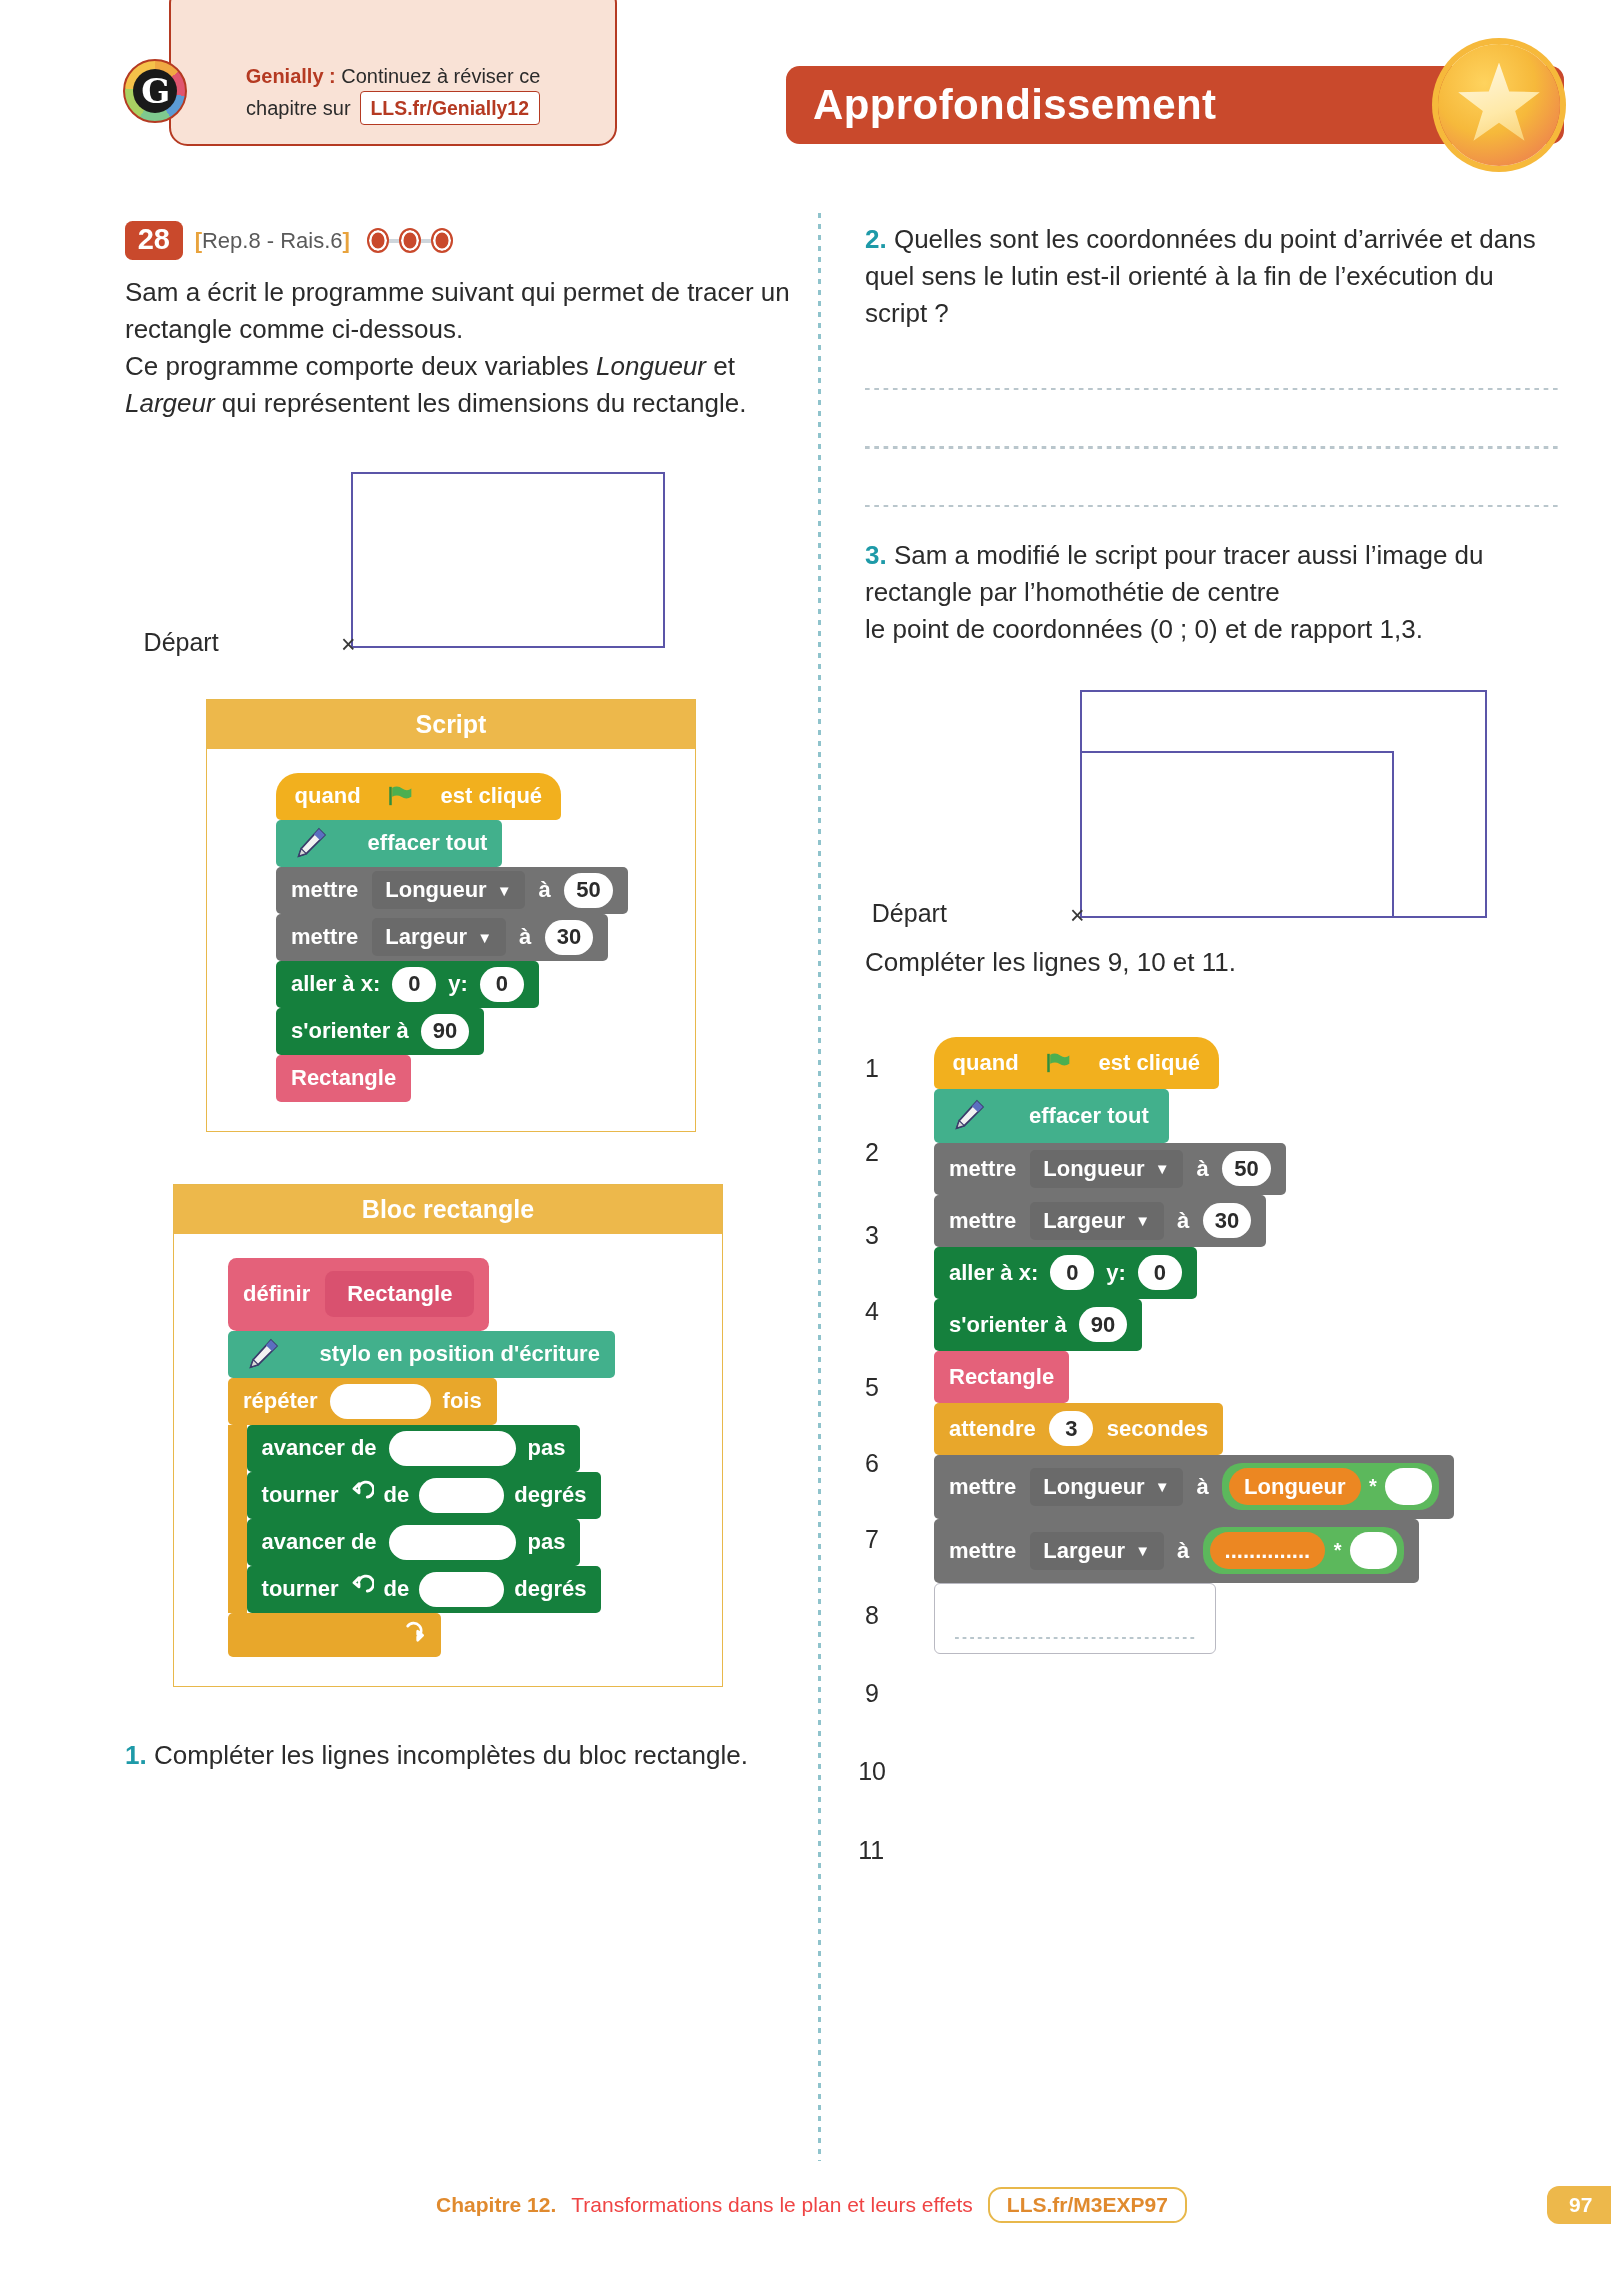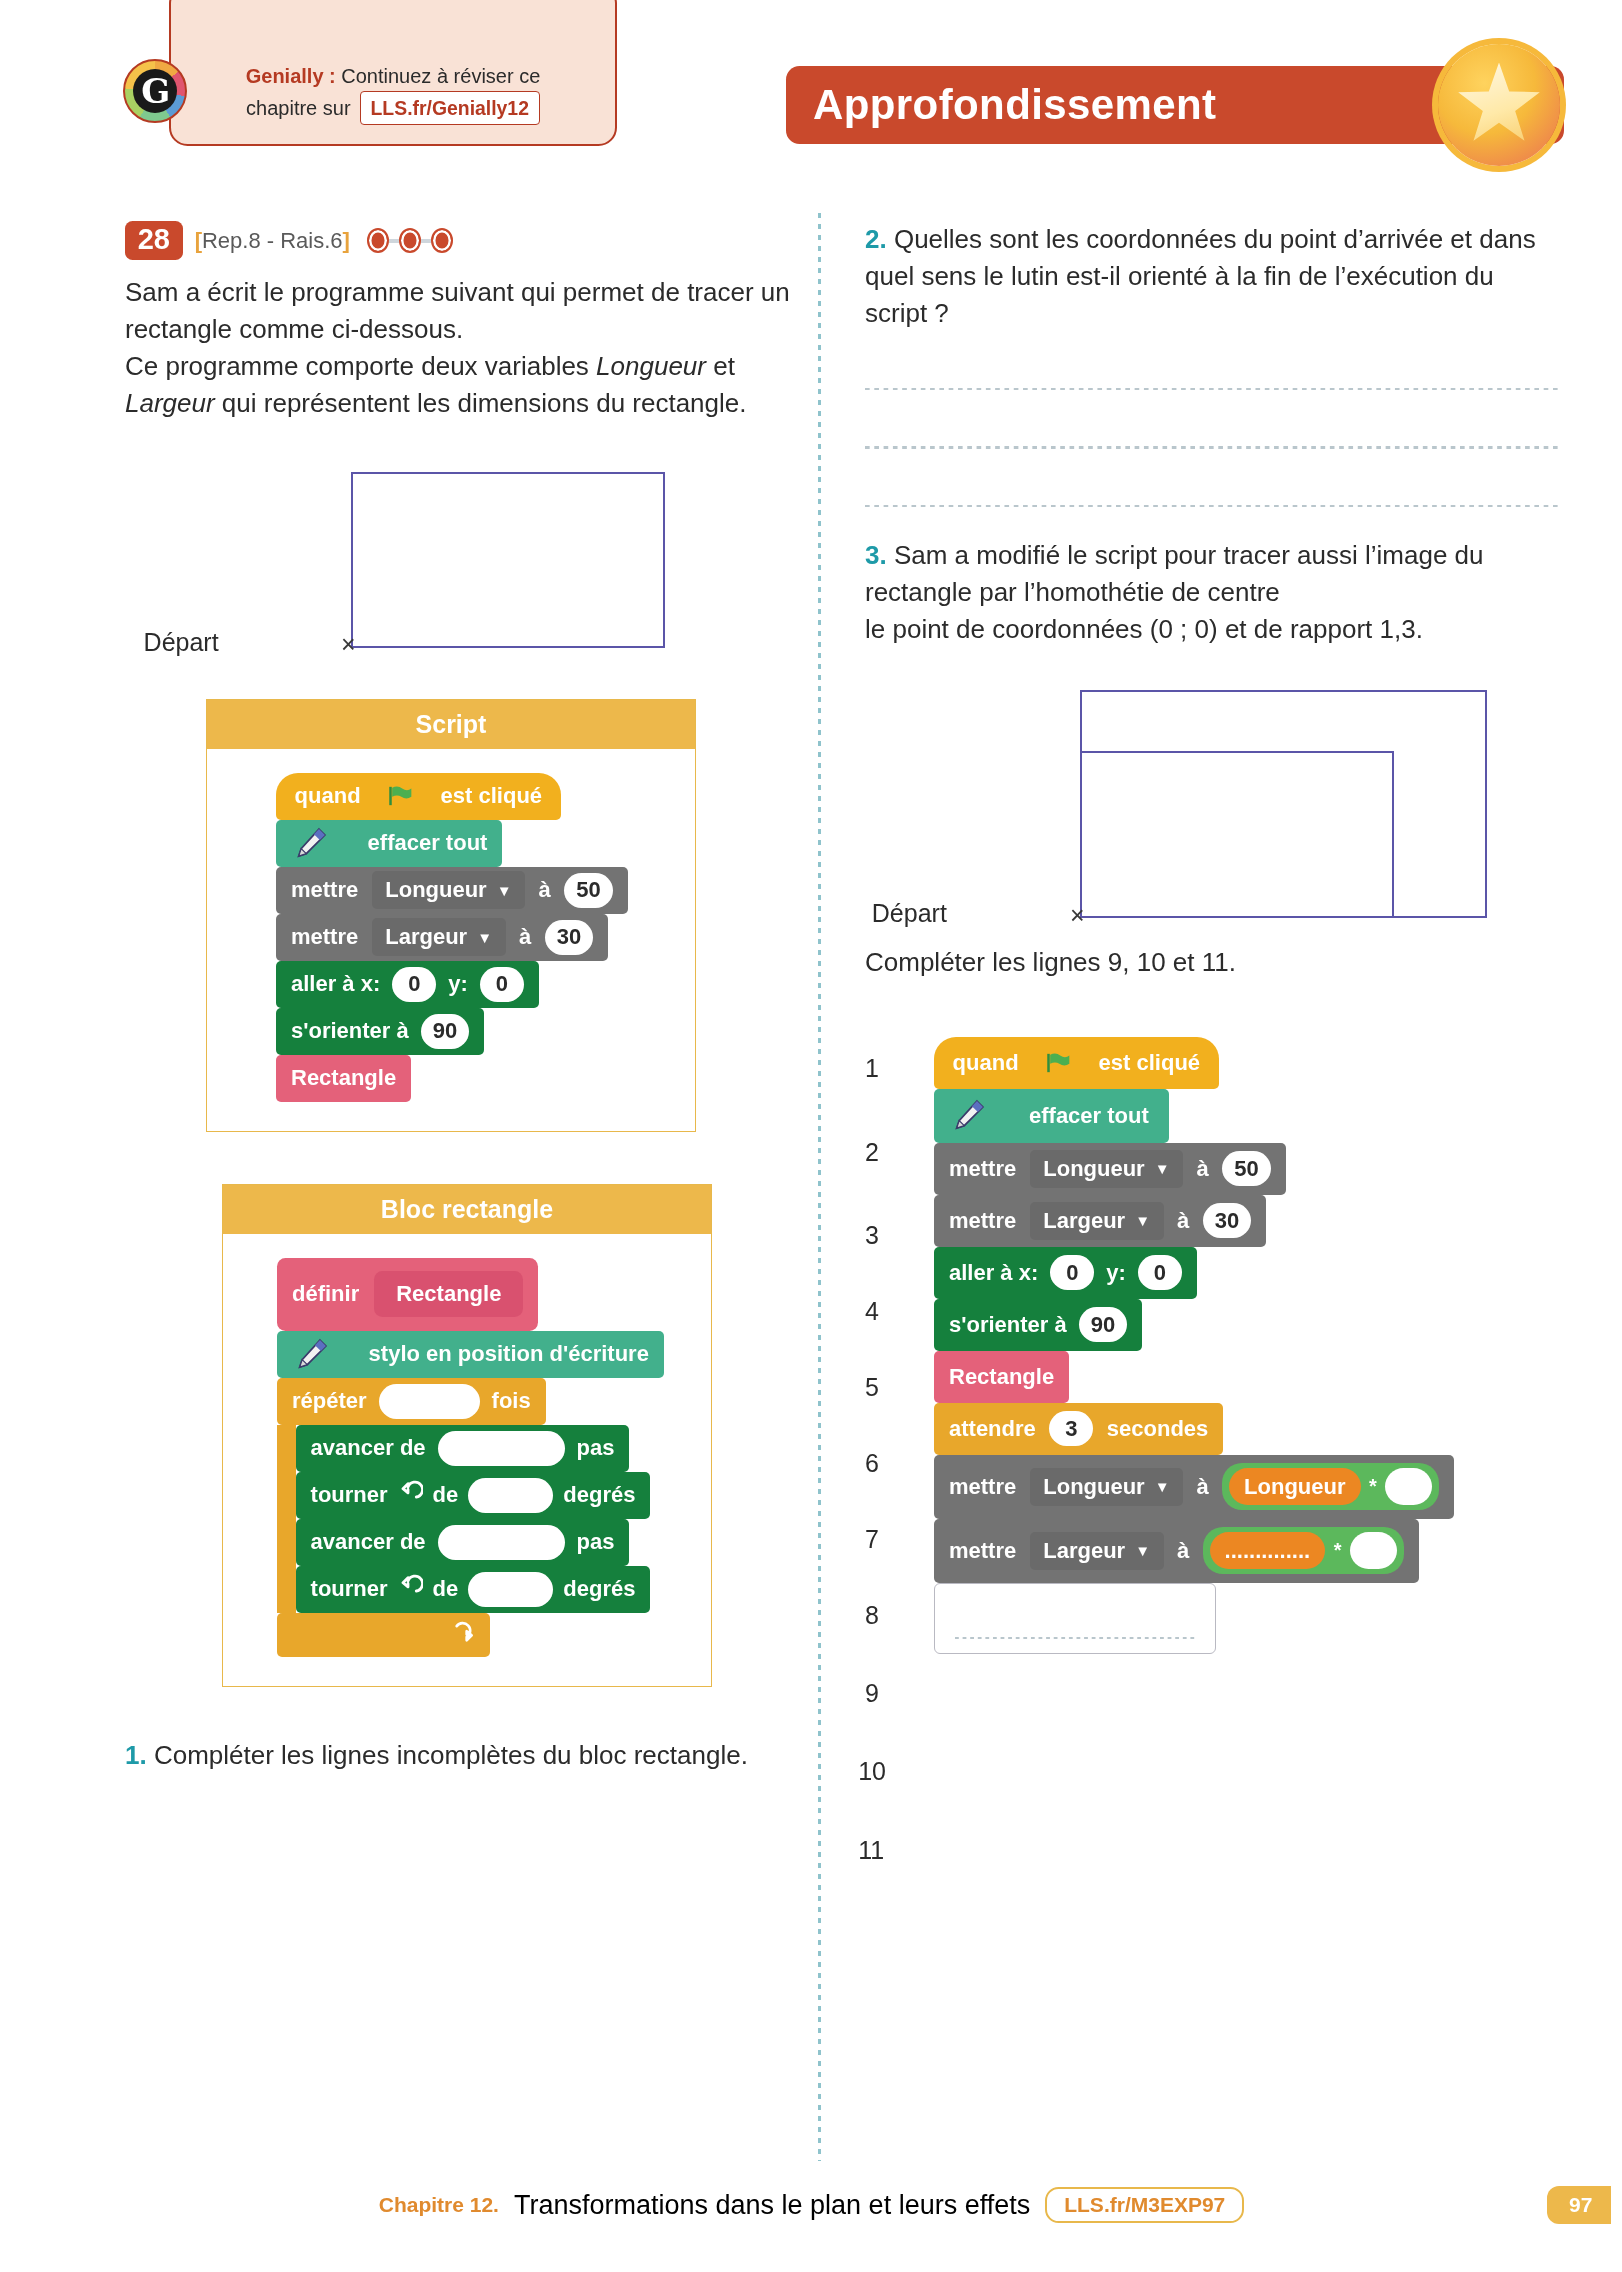--- a/index.html
+++ b/index.html
@@ -192,21 +192,21 @@
 
   
   .cblk-arm { background: #e8a72b; width: 18.6px; }
 
   
   .footer {
     position: absolute; left: 0; top: 2187px; width: 1623px;
     display: flex; align-items: center; justify-content: center; gap: 15px;
   }
   .f-chap { color: #e08a2e; font-weight: bold; font-size: 21px; }
-  .f-title { color: #000000; font-size: 27px; }
+  .f-title { color: #ef4444; font-size: 21px; }
   .f-chip {
     border: 2.5px solid #e8b84b; border-radius: 13.5px; padding: 4.2px 17px;
     color: #e08a2e; font-weight: bold; font-size: 21px;
   }
   .f-page {
     background: #edb84b; color: #fff; font-weight: bold; font-size: 21px;
     border-radius: 12px 0 0 12px; padding: 6.8px 18.6px 6.8px 22px;
     position: absolute; right: 12px;
   }
 </style>
@@ -317,21 +317,21 @@
           </div>
 
           <div class="blk blk-my">
             <span>Rectangle</span>
           </div>
 
         </div>
       </div>
     </div>
 
-    <div class="panel" style="width:490px; margin-left:97px; margin-top:52px;">
+    <div class="panel" style="width:550px; margin-left:48px; margin-top:52px;">
       <div class="panel-head">Bloc rectangle</div>
       <div class="panel-body">
         <div class="stack" style="padding-left:54px;">
 
           <div class="blk blk-my" style="min-height:73px; gap:15px; border-radius:8.5px;">
             <span>définir</span>
             <span style="background:#d9516f; border-radius:8.5px; padding:10px 22px;">Rectangle</span>
           </div>
 
           <div class="blk blk-pen">

